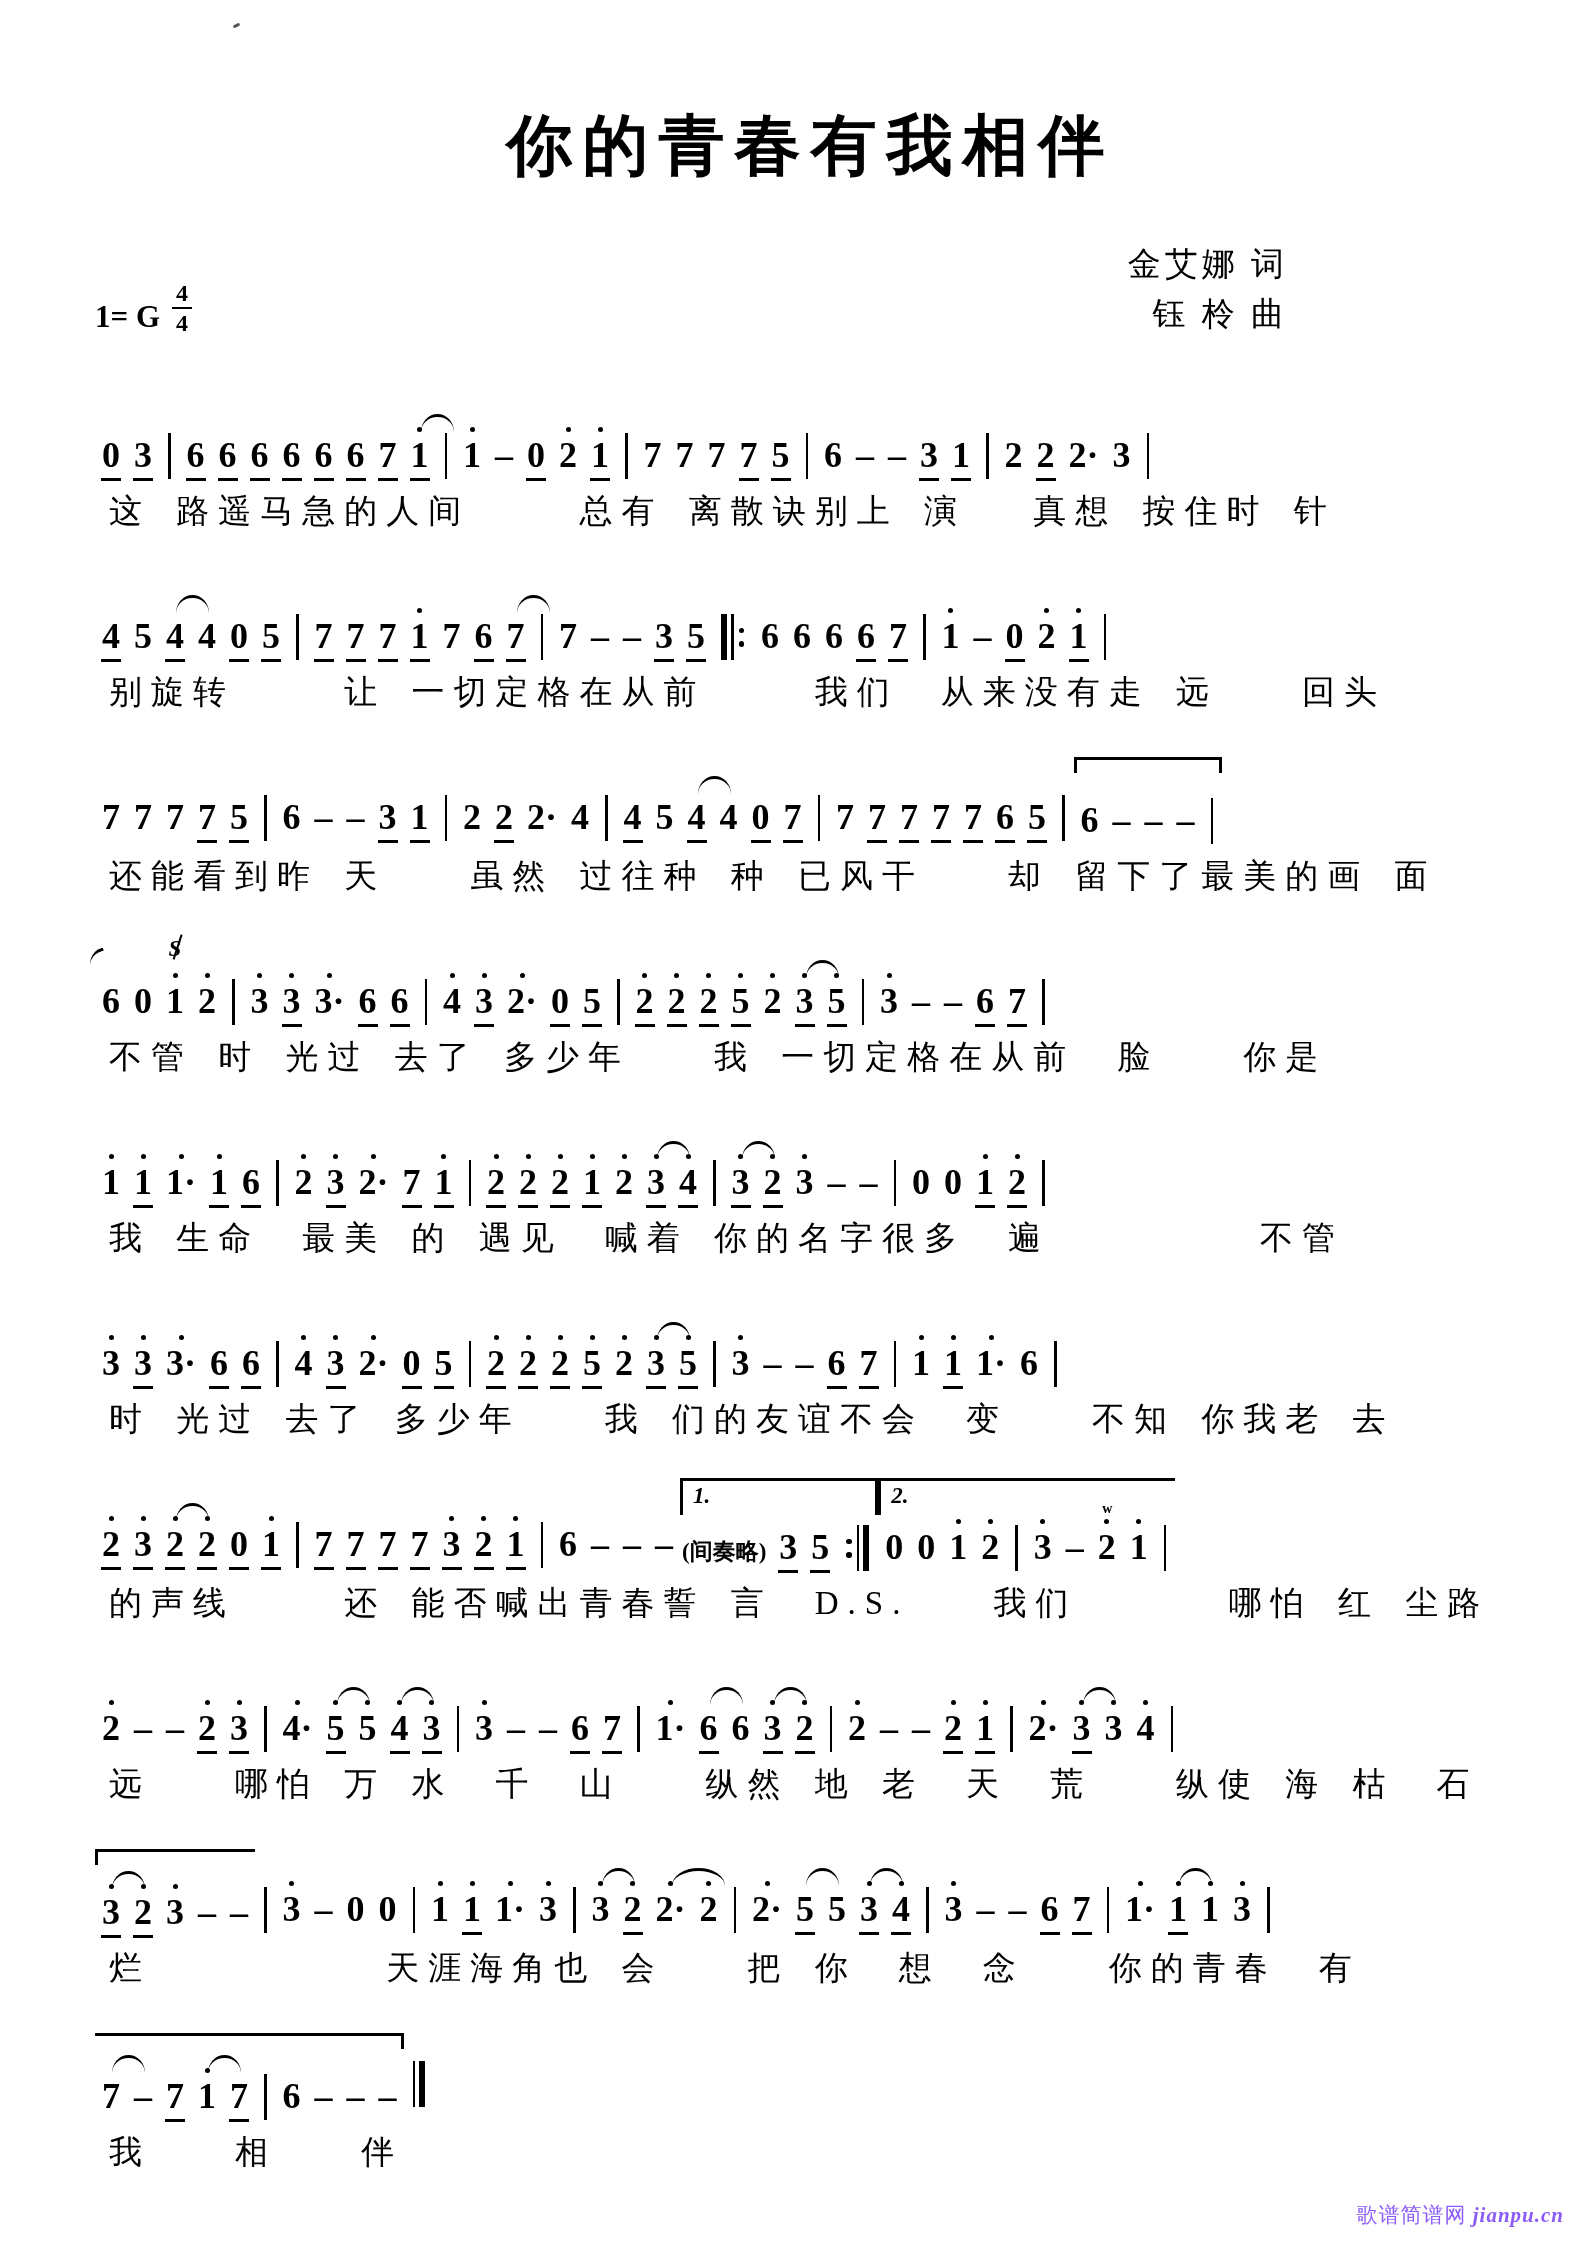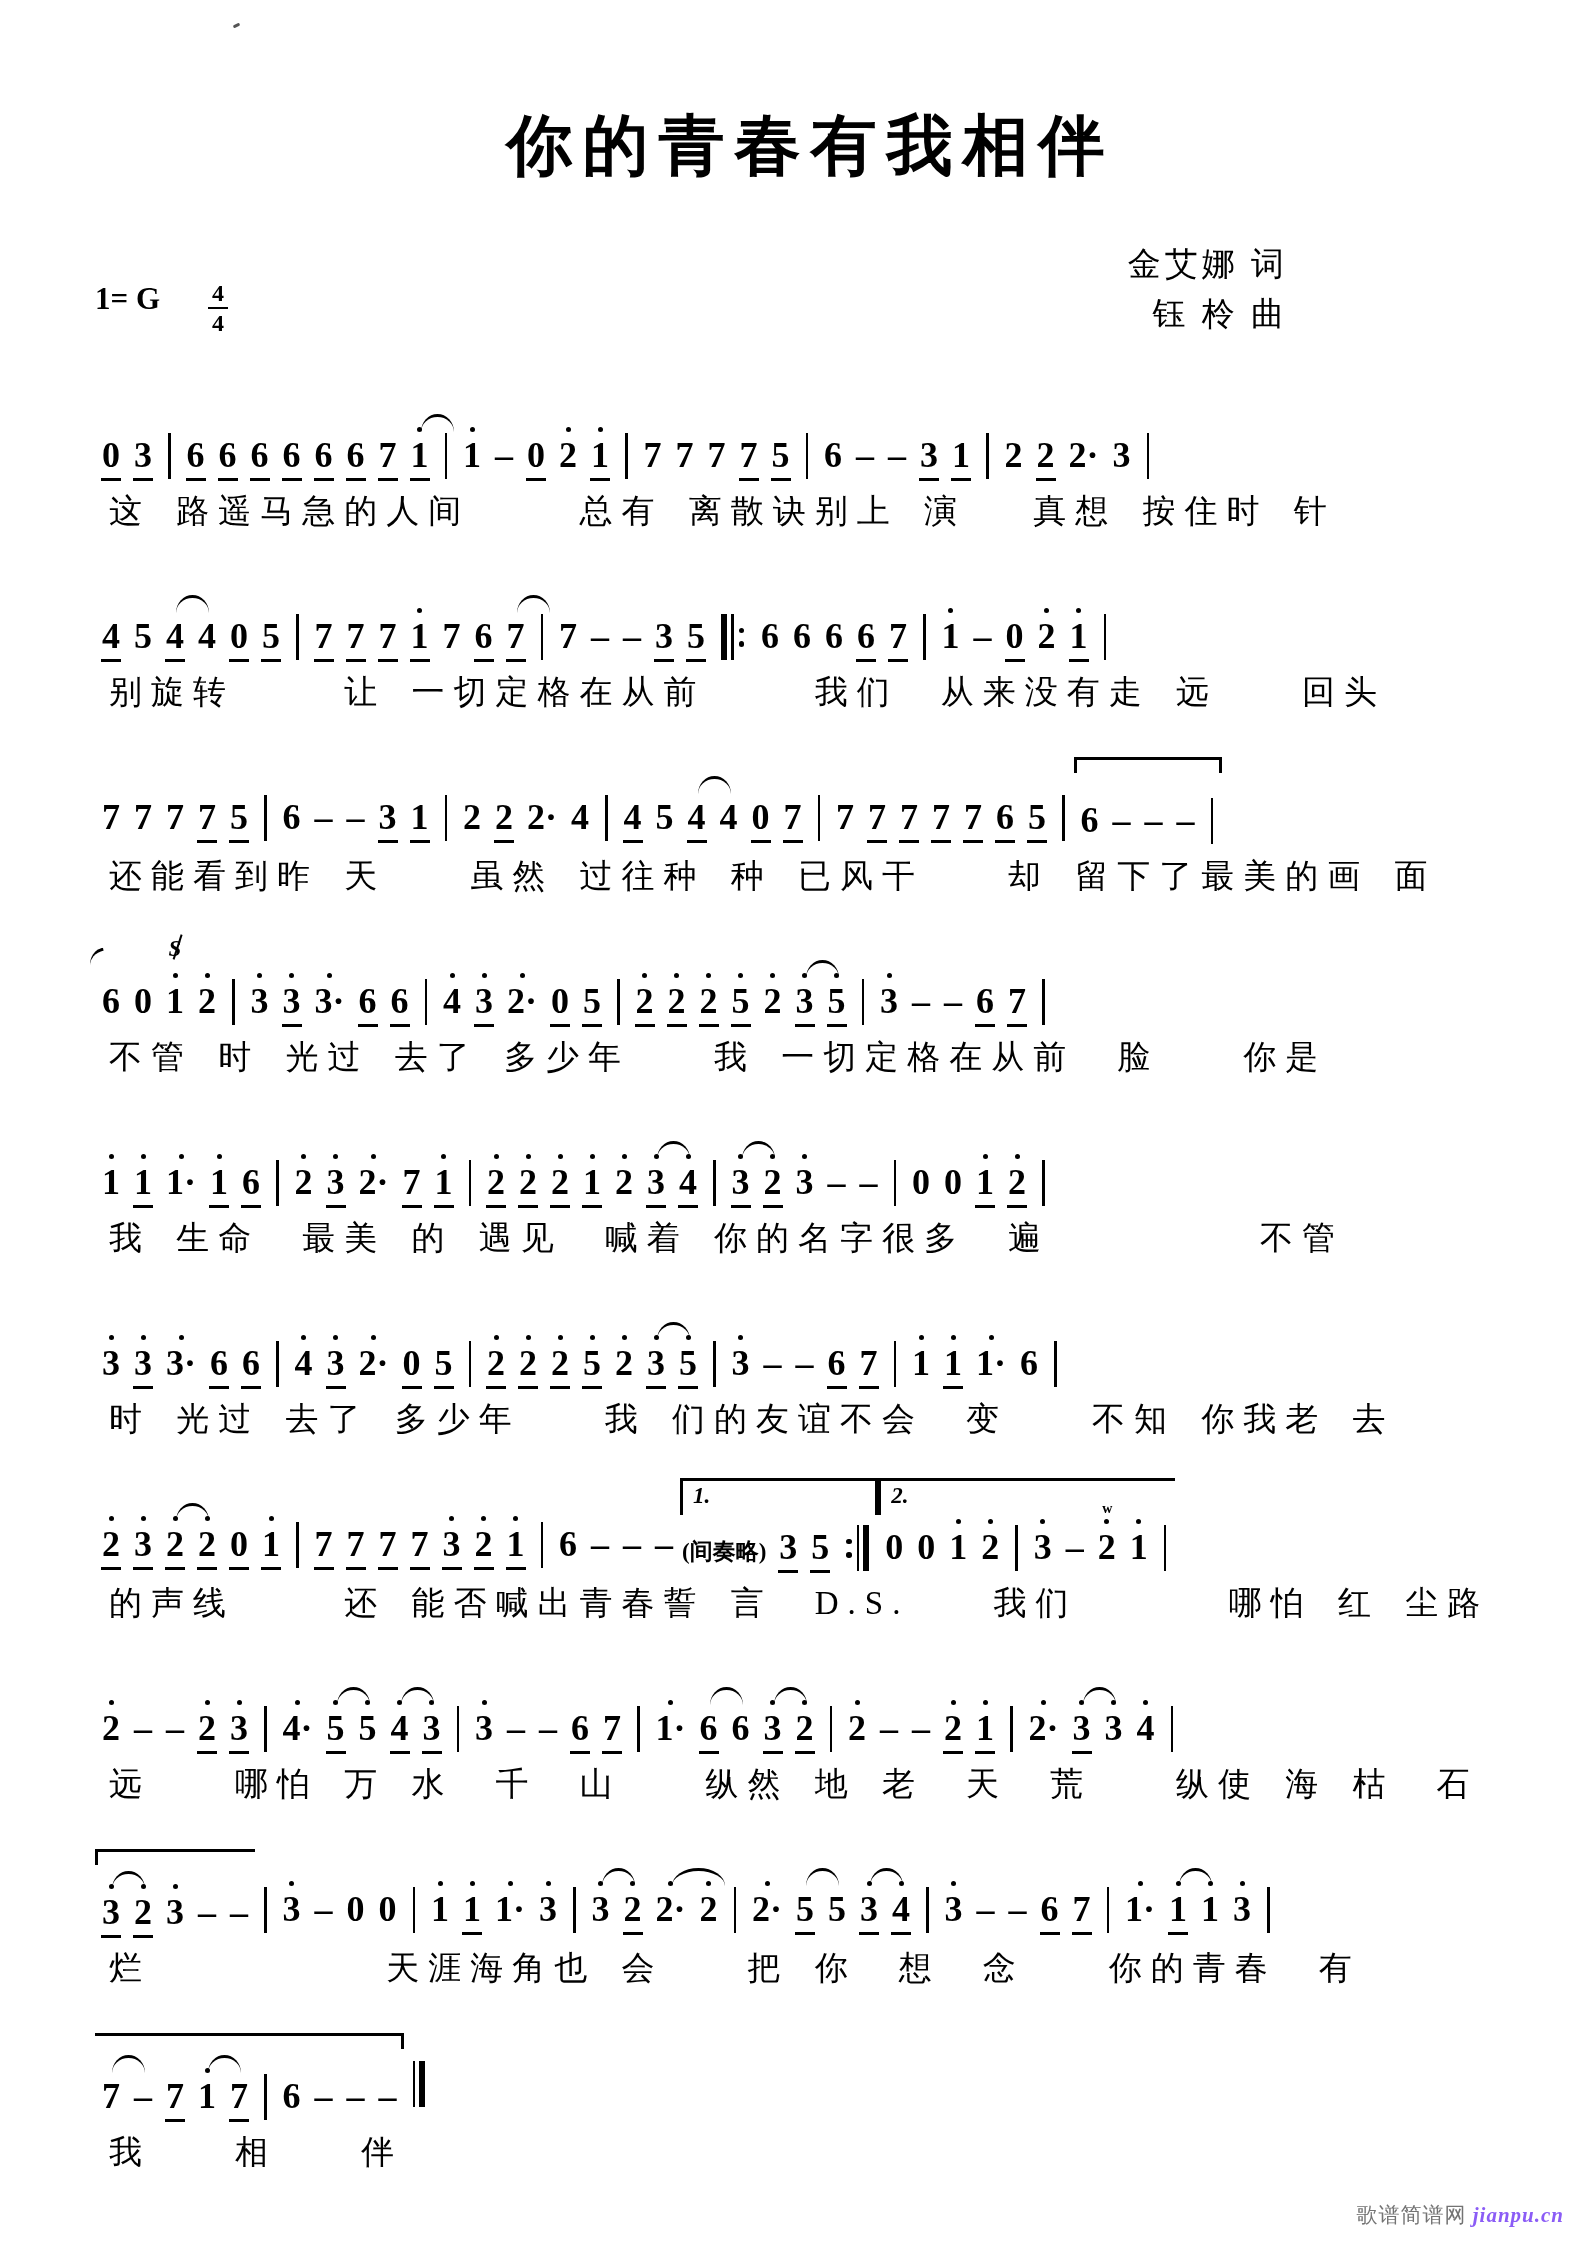--- a/index.html
+++ b/index.html
@@ -6,21 +6,21 @@
   #page{position:relative;width:1586px;height:2245px;background:#fff;overflow:hidden;
         font-family:"Liberation Serif", serif;color:#000;}
   #content{padding:33px 60px 0 95px;}
 
   .stray{position:absolute;left:233px;top:24px;width:7px;height:3px;background:#555;border-radius:2px;transform:rotate(-25deg);}
 
   .title{text-align:center;margin-top:68px;font-size:66px;font-weight:bold;letter-spacing:10px;}
 
   .head-row{display:flex;justify-content:space-between;align-items:flex-end;margin-top:48px;}
   .credits{text-align:right;font-size:33px;letter-spacing:4px;line-height:50px;padding-right:238px;}
-  .keysig{display:flex;align-items:flex-start;font-size:31px;font-weight:bold;margin-bottom:4px;gap:36px;}
+  .keysig{display:flex;align-items:flex-end;font-size:31px;font-weight:bold;margin-bottom:4px;}
   .meter{display:inline-flex;flex-direction:column;align-items:center;margin-left:12px;line-height:1;}
   .meter .m-num,.meter .m-den{font-size:24px;font-weight:bold;}
   .meter .m-line{width:20px;height:2.5px;background:#000;margin:2px 0;}
 
   #score{margin-top:50px;}
   .system{margin-bottom:36px;}
   .notes-row{display:flex;align-items:flex-start;}
   .seg{display:inline-flex;flex-direction:column;}
   .seg-deco{height:34px;position:relative;}
   .seg-notes{display:flex;align-items:flex-end;}
@@ -53,21 +53,21 @@
 
   .br-both .seg-deco,.br-left .seg-deco,.br-right .seg-deco{border-top:3px solid #000;margin-top:6px;height:28px;}
   .br-both .seg-deco::before,.br-left .seg-deco::before{content:"";position:absolute;left:0;top:0;width:3px;height:13px;background:#000;}
   .br-both .seg-deco::after,.br-right .seg-deco::after{content:"";position:absolute;right:0;top:0;width:3px;height:13px;background:#000;}
   .br-tiein .seg-deco::before{content:"";position:absolute;left:-6px;top:14px;width:16px;height:12px;
       border-top:3px solid #000;border-radius:100% 0 0 0 / 100% 0 0 0;transform:rotate(-12deg);}
 
   .lyrics{margin:8px 0 0 14px;font-size:33px;letter-spacing:9px;word-spacing:8px;white-space:nowrap;}
 
   .watermark{position:absolute;right:22px;bottom:16px;font-size:21px;letter-spacing:1px;}
-  .wm-name{color:#737373;margin-left:20px;}
+  .wm-name{color:#8b5cf6;margin-left:20px;}
   .wm-url{color:#8b5cf6;font-weight:bold;font-style:italic;}
 </style>
 </head>
 <body>
 
 <div id="page">
   <div class="stray"></div>
   <div id="content">
     <div class="title">你的青春有我相伴</div>
 

